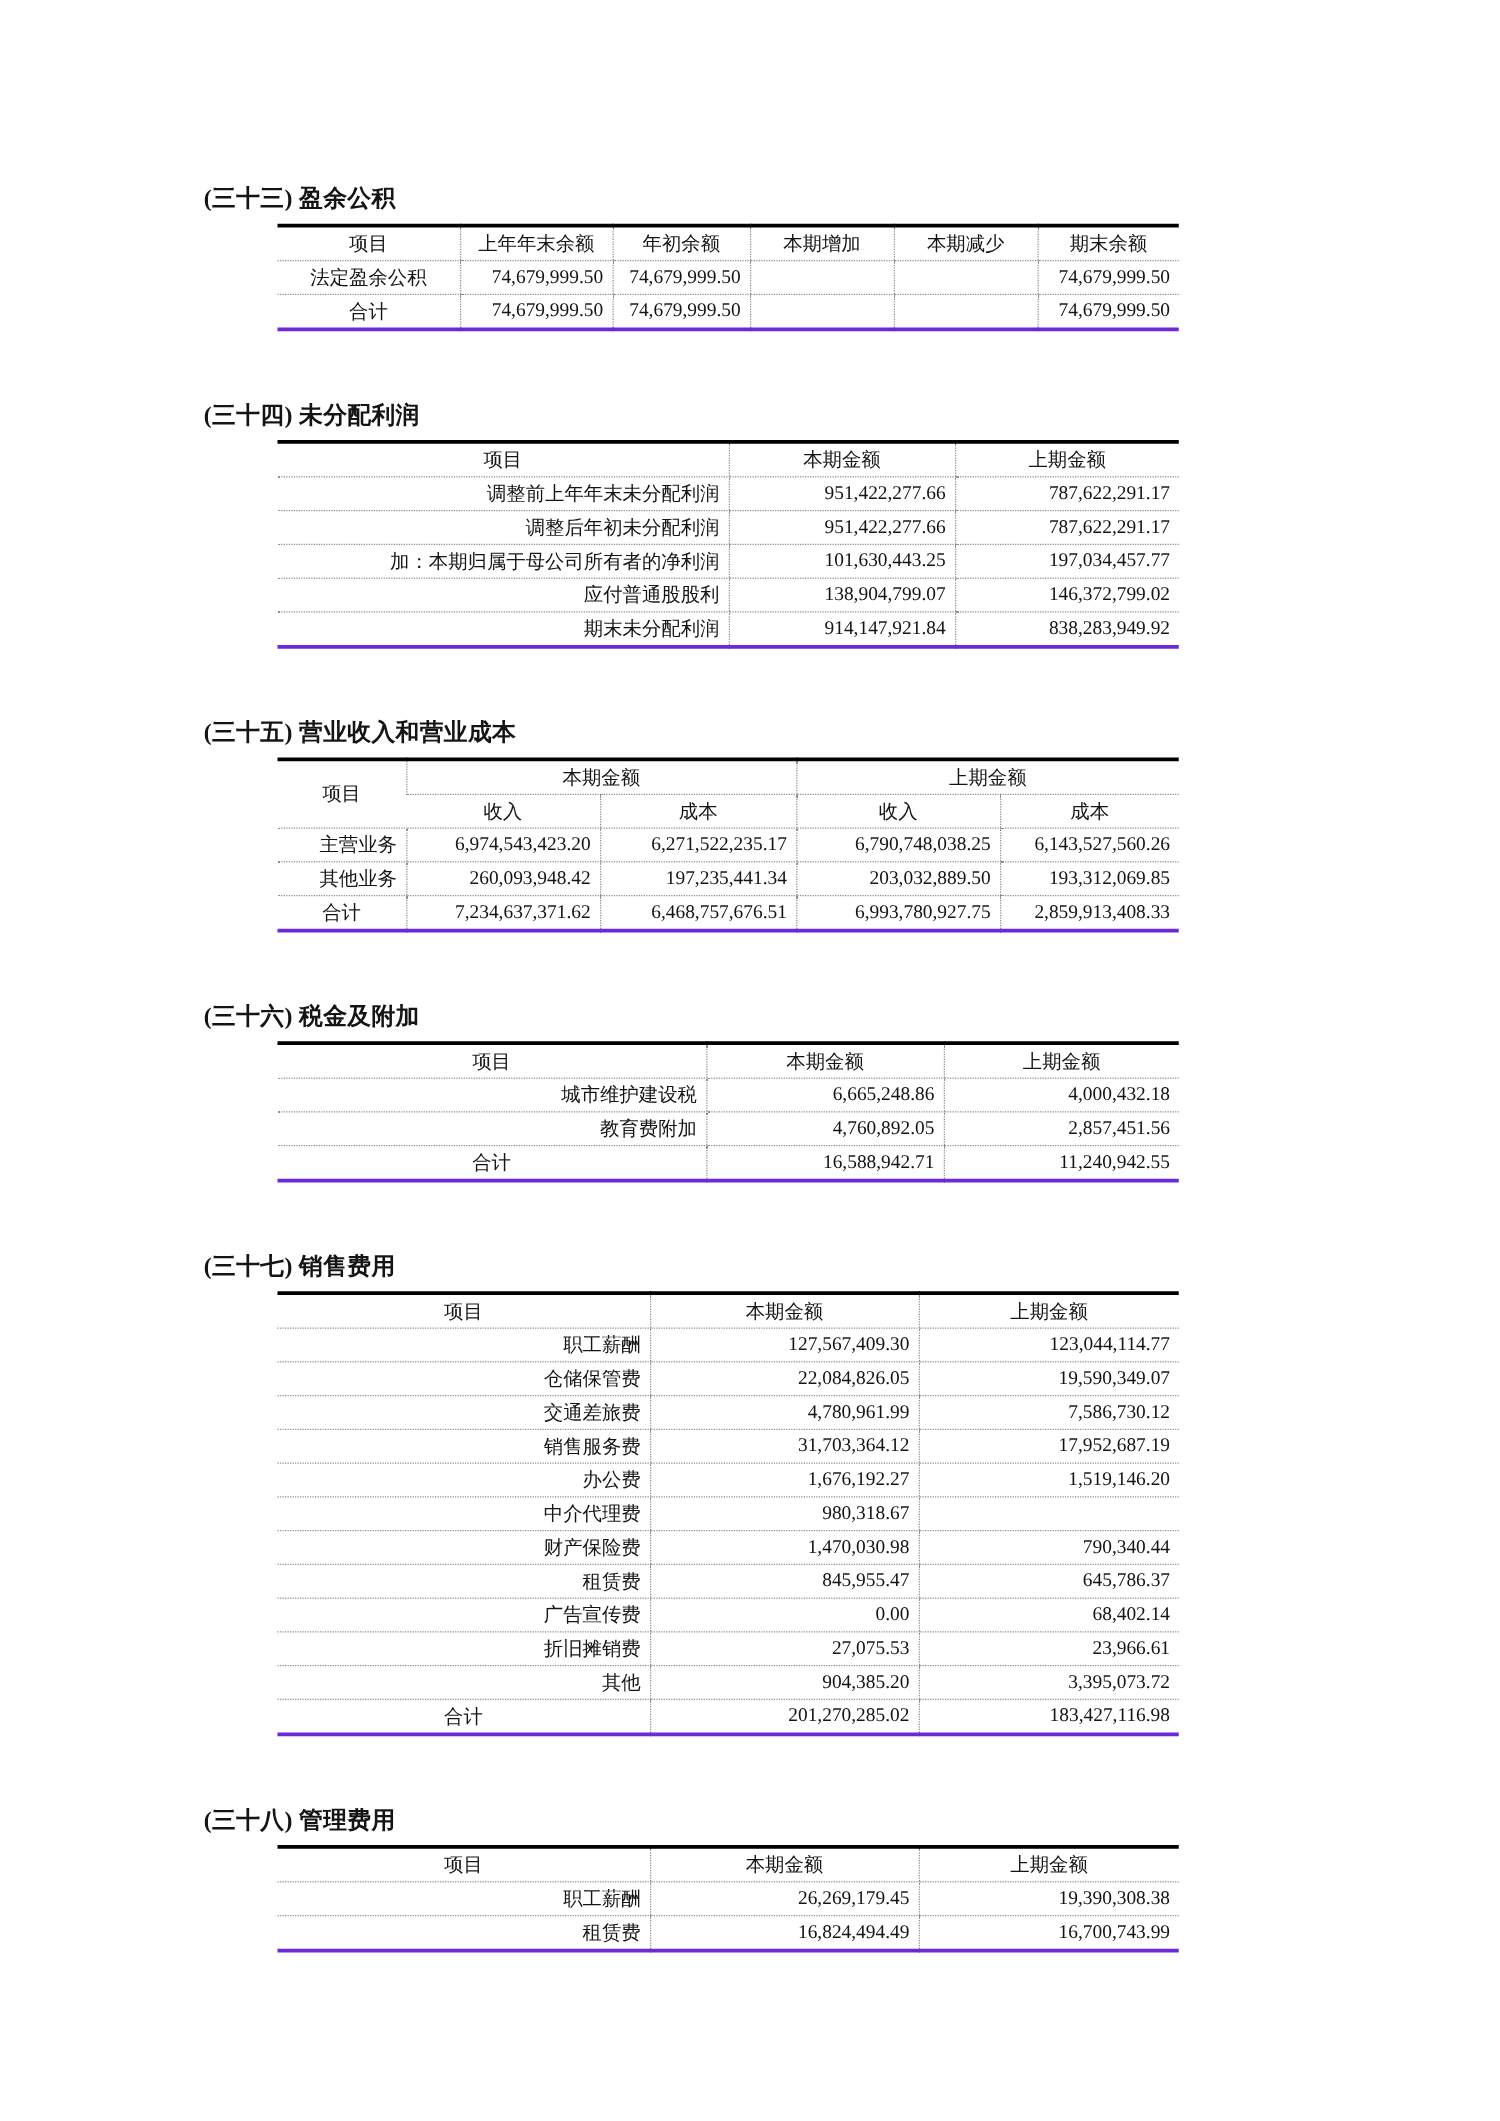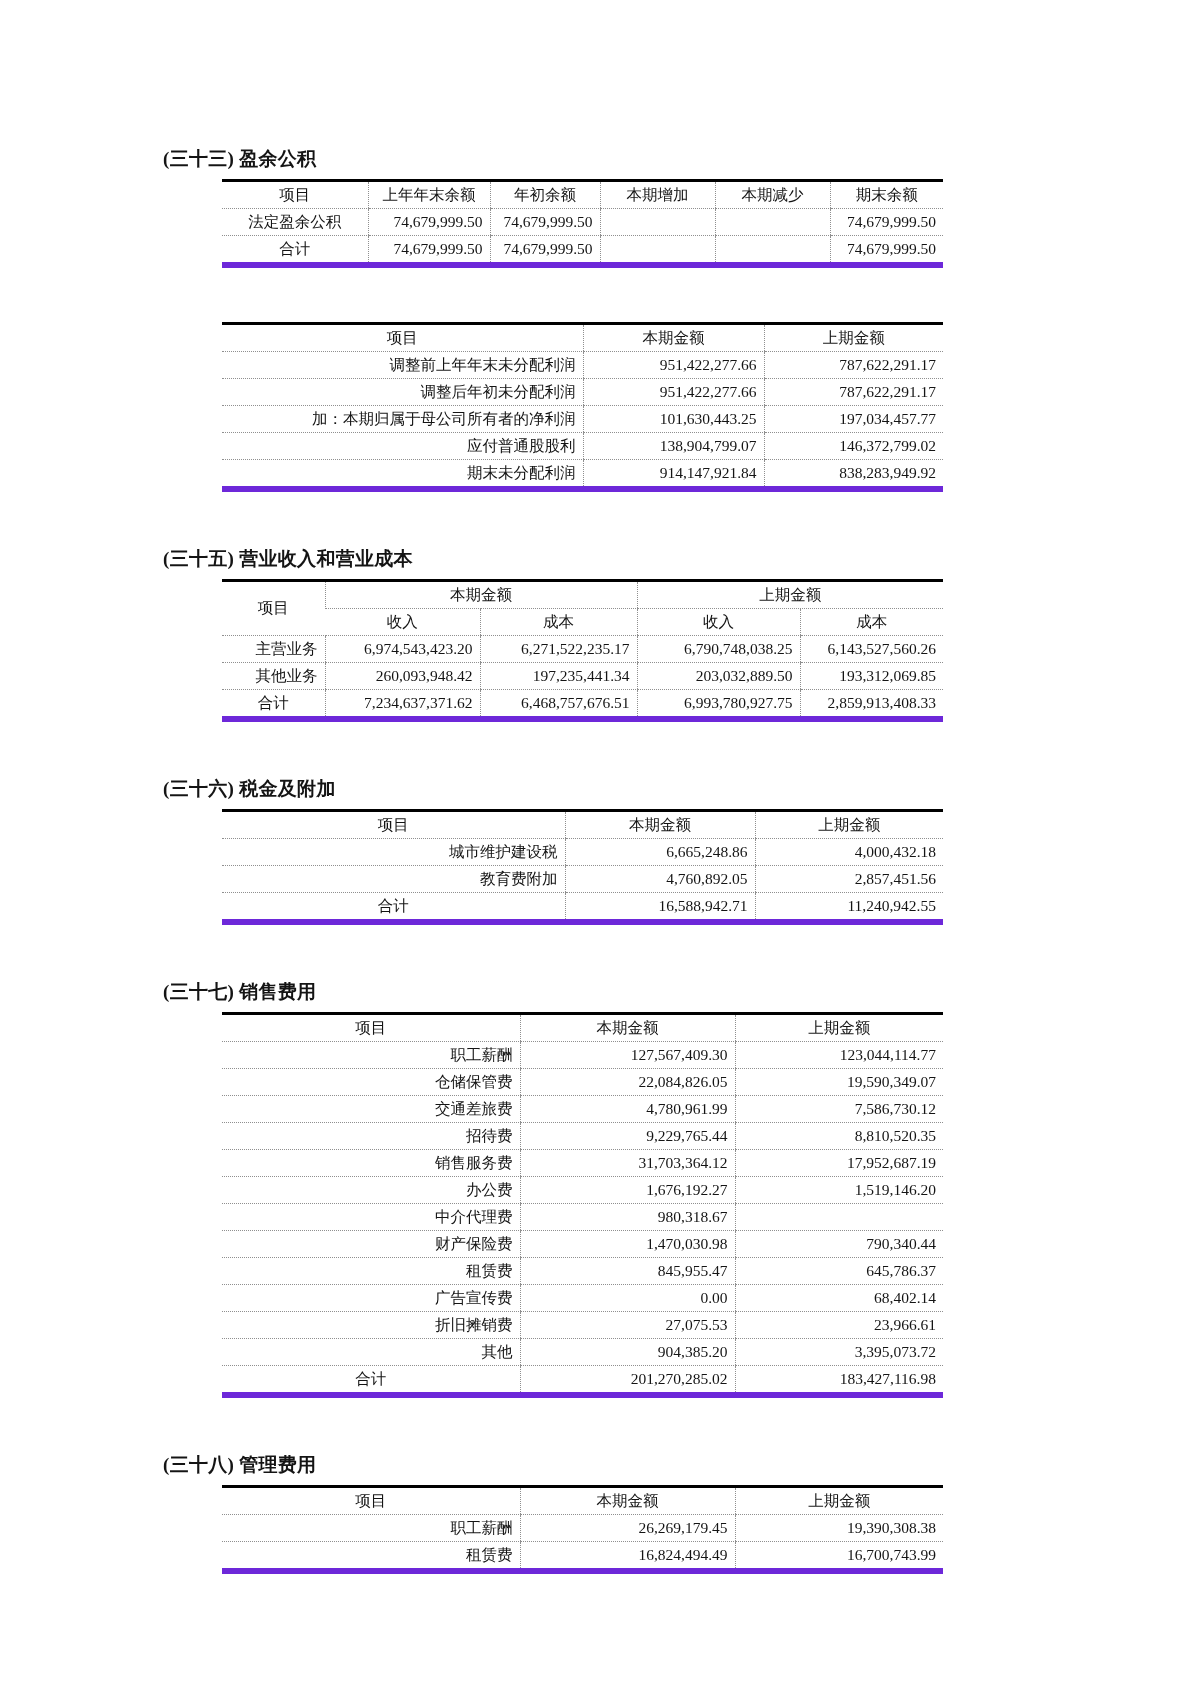--- a/index.html
+++ b/index.html
@@ -7,21 +7,21 @@
     width:1200px; height:1697px; background:#ffffff; position:relative;
     font-family:"Liberation Serif","DejaVu Serif",serif; color:#141414;
     margin:0 auto; overflow:hidden;
   }
   .content { position:absolute; top:146px; left:163px; width:790px; }
   .section { margin-bottom:54px; }
   .heading { font-size:19px; font-weight:bold; margin:0 0 7px 0; letter-spacing:0.3px; }
   table {
     border-collapse:collapse; table-layout:fixed;
     margin-left:59px; width:721px;
-    border-top:3px solid #000; border-bottom:6px solid #6d28d9;
+    border-top:3px solid #000; border-bottom:3px solid #6d28d9;
     font-size:15.5px;
   }
   td {
     height:24px; padding:1px 7px;
     border-bottom:1px dotted #8f8f8f; border-left:1px dotted #8f8f8f;
     overflow:hidden; white-space:nowrap; vertical-align:middle;
   }
   td:first-child { border-left:none; }
   tr:last-child td { border-bottom:none; }
   .th { text-align:center; }
@@ -69,20 +69,21 @@
         <td class="num">74,679,999.50</td>
         <td class="num"></td>
         <td class="num"></td>
         <td class="num">74,679,999.50</td>
       </tr>
     </tbody>
         </table>
   </div>
 
   <div class="section">
+    <div class="heading">(三十四) 未分配利润</div>
     <table>
       <colgroup>
             <col style="width:361px">
             <col style="width:181px">
             <col style="width:179px">
           </colgroup>
       <tbody>
             <tr>
         <td class="th">项目</td>
         <td class="th">本期金额</td>
@@ -220,25 +221,20 @@
         <td class="item">仓储保管费</td>
         <td class="num">22,084,826.05</td>
         <td class="num">19,590,349.07</td>
       </tr>
       <tr>
         <td class="item">交通差旅费</td>
         <td class="num">4,780,961.99</td>
         <td class="num">7,586,730.12</td>
       </tr>
       <tr>
-        <td class="item">招待费</td>
-        <td class="num">9,229,765.44</td>
-        <td class="num">8,810,520.35</td>
-      </tr>
-      <tr>
         <td class="item">销售服务费</td>
         <td class="num">31,703,364.12</td>
         <td class="num">17,952,687.19</td>
       </tr>
       <tr>
         <td class="item">办公费</td>
         <td class="num">1,676,192.27</td>
         <td class="num">1,519,146.20</td>
       </tr>
       <tr>

